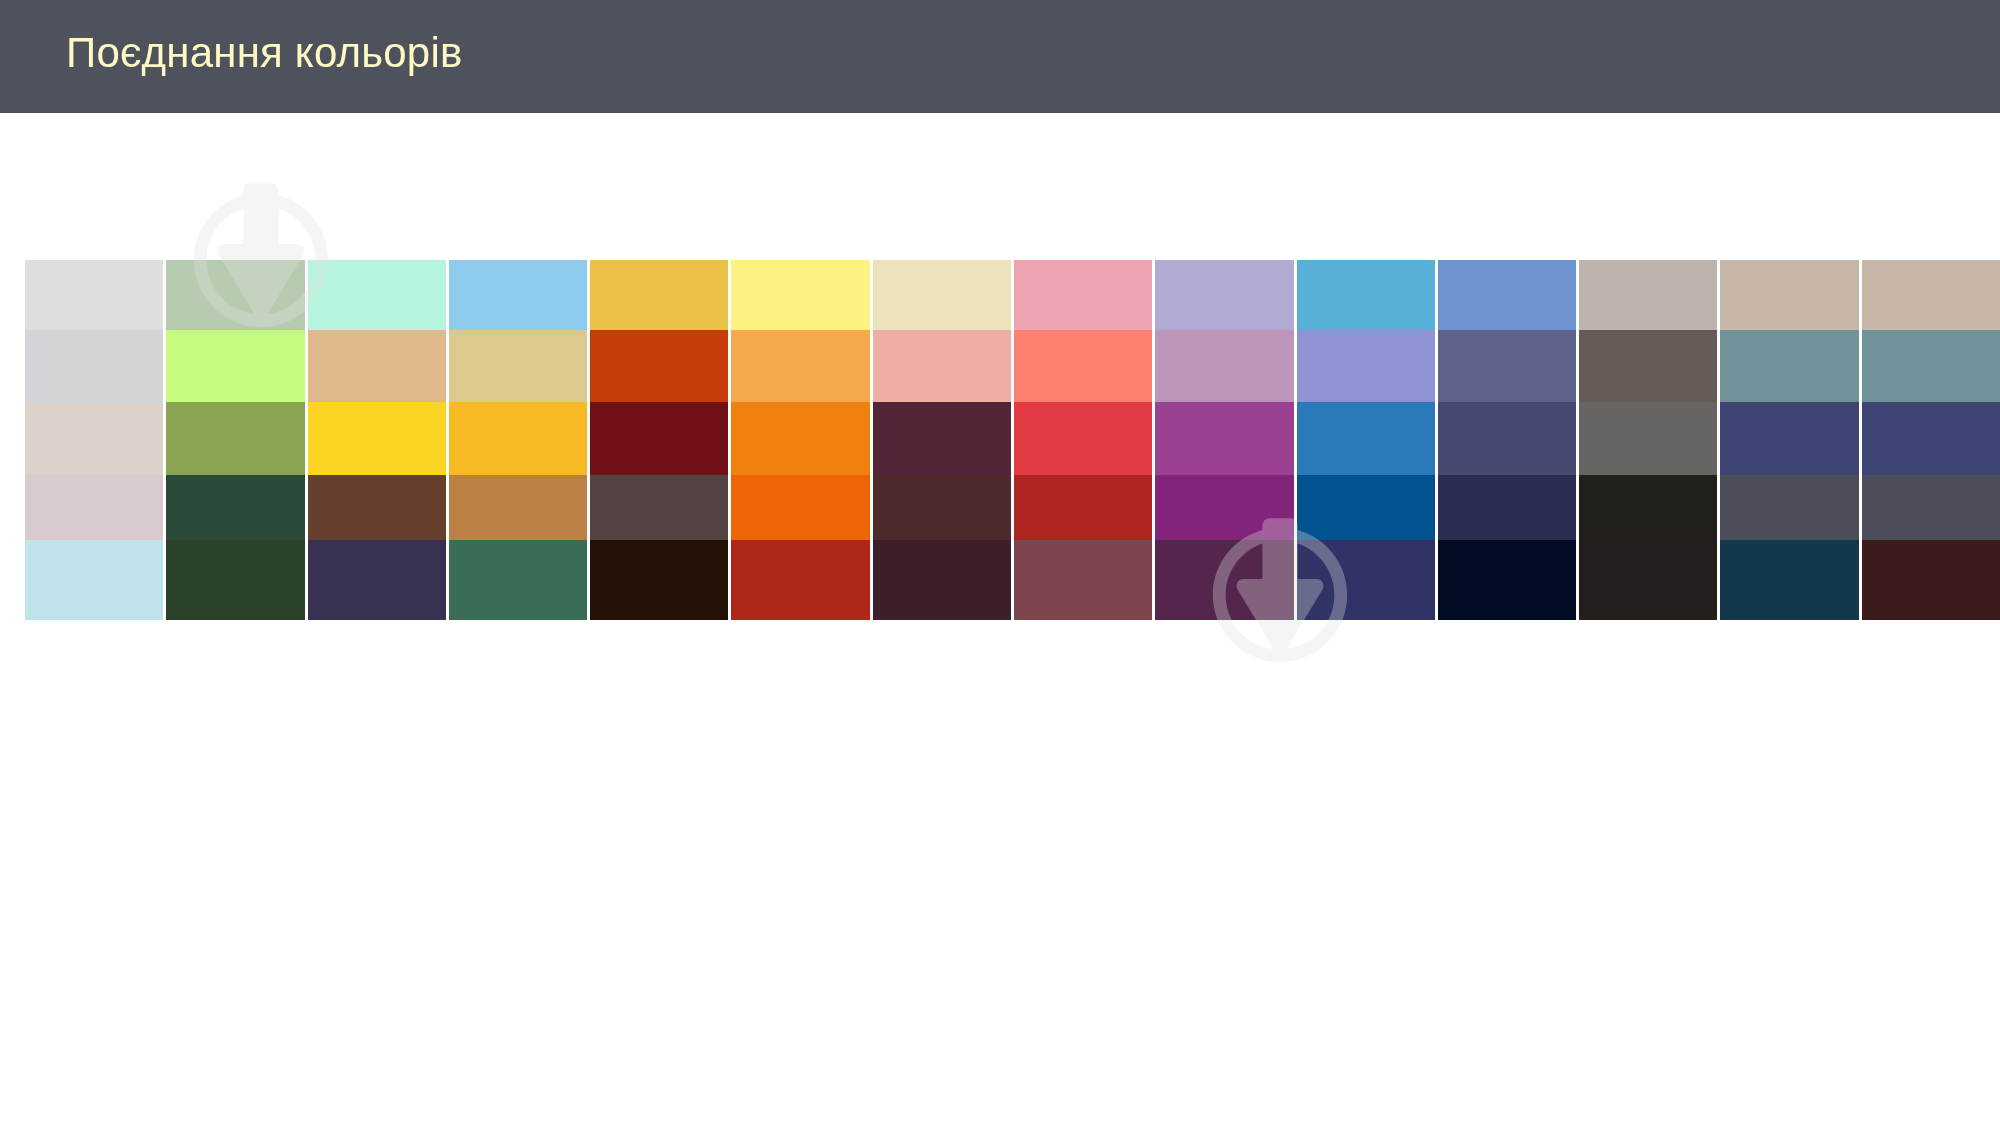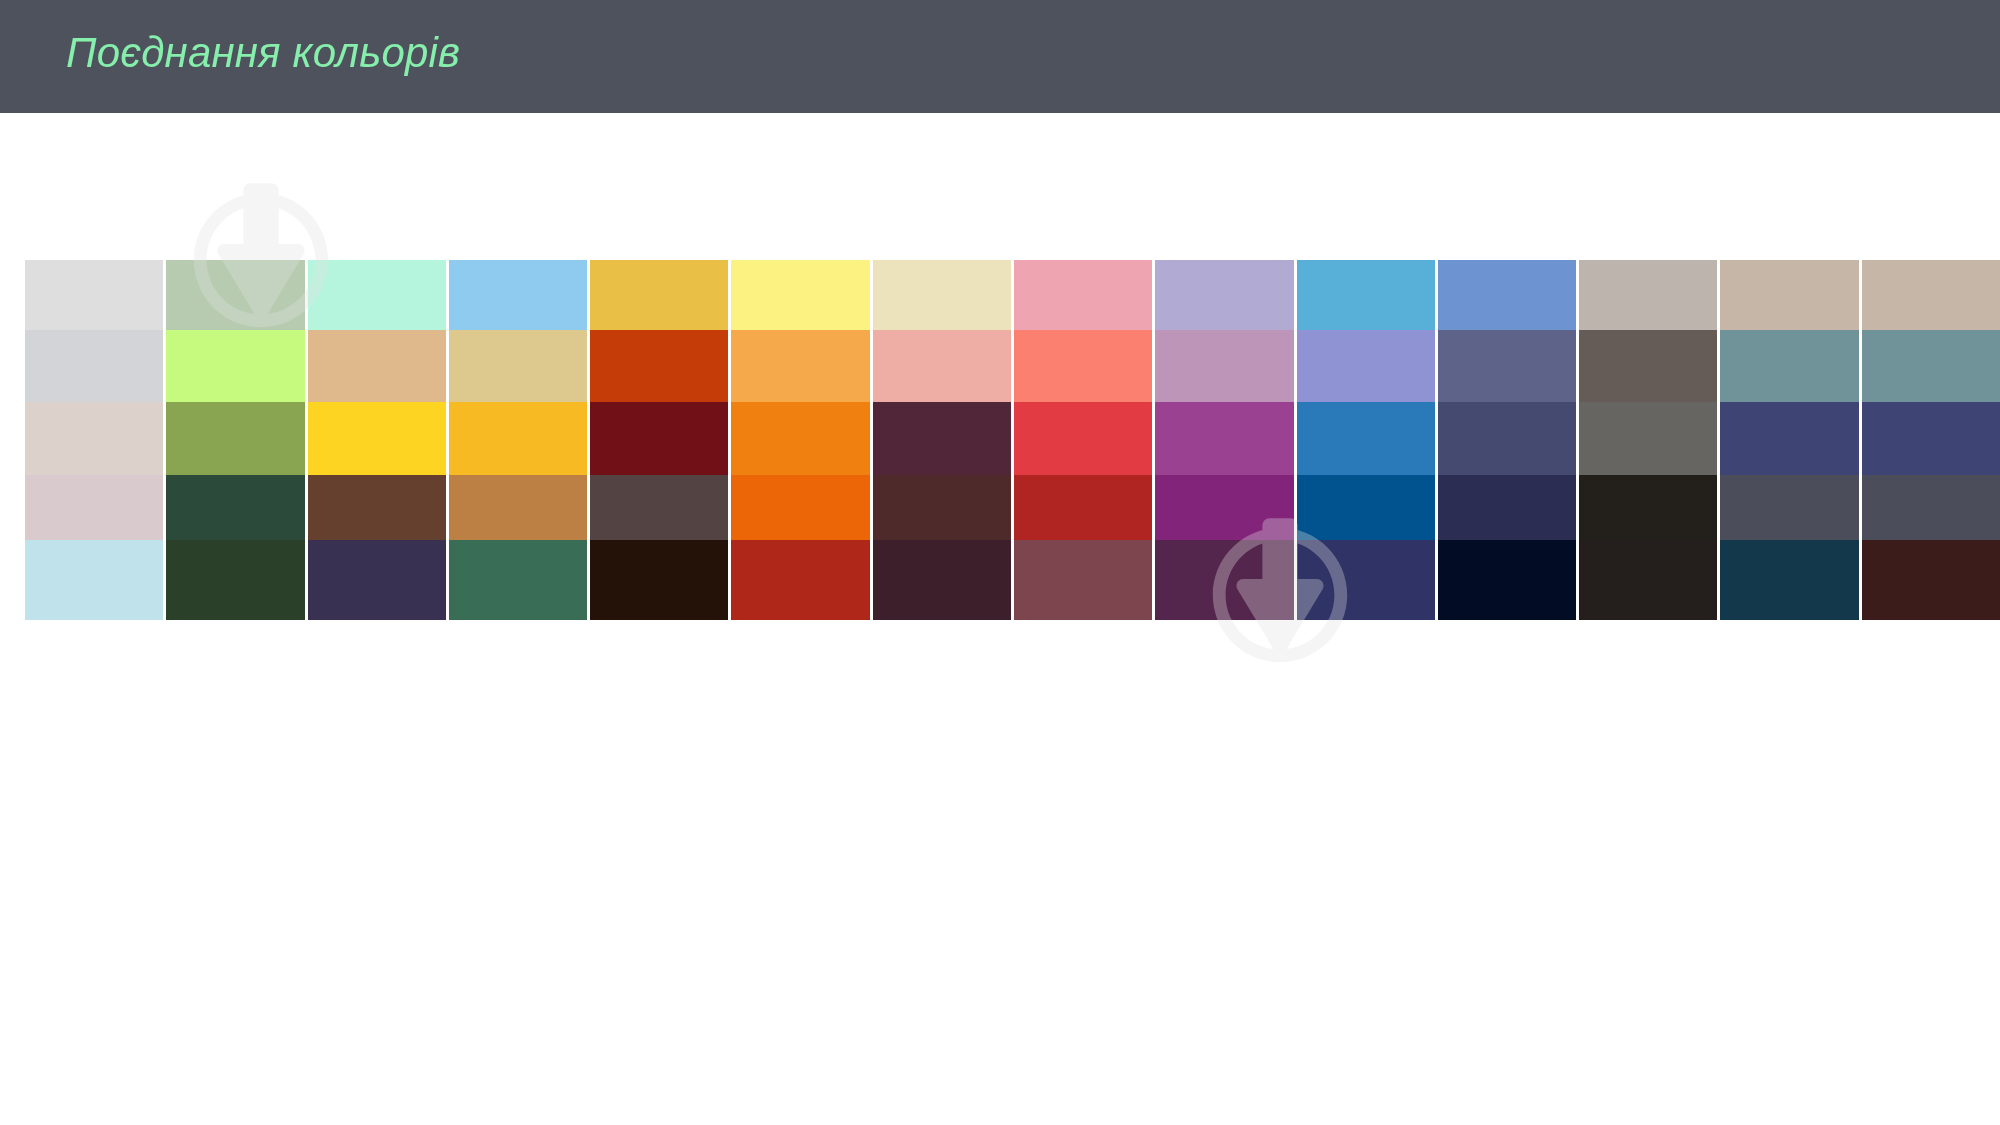--- a/index.html
+++ b/index.html
@@ -65,21 +65,21 @@
   }
   .wm-1 { left:181px; top:180px; width:160px; height:160px; }
   .wm-2 { left:1200px; top:515px; width:160px; height:160px; }
 </style>
 </head>
 <body>
 
 <div class="slide">
 
   <div class="header-bar" style="background: rgb(77, 82, 92);">
-    <div class="header-title" style="color: #86efac; font-style: italic;">Поєднання кольорів</div>
+    <div class="header-title" style="color: #fef9c3;">Поєднання кольорів</div>
   </div>
 
   <div class="palette" id="palette">
       <div class="swatch-col">
         <div class="swatch r0" title="#dedede" style="background: rgb(222, 222, 222);"></div>
         <div class="swatch r1" title="#d2d4d8" style="background: rgb(210, 212, 216);"></div>
         <div class="swatch r2" title="#ddd1cc" style="background: rgb(221, 209, 204);"></div>
         <div class="swatch r3" title="#d9cbcd" style="background: rgb(217, 203, 205);"></div>
         <div class="swatch r4" title="#c0e2ea" style="background: rgb(192, 226, 234);"></div>
       </div>

